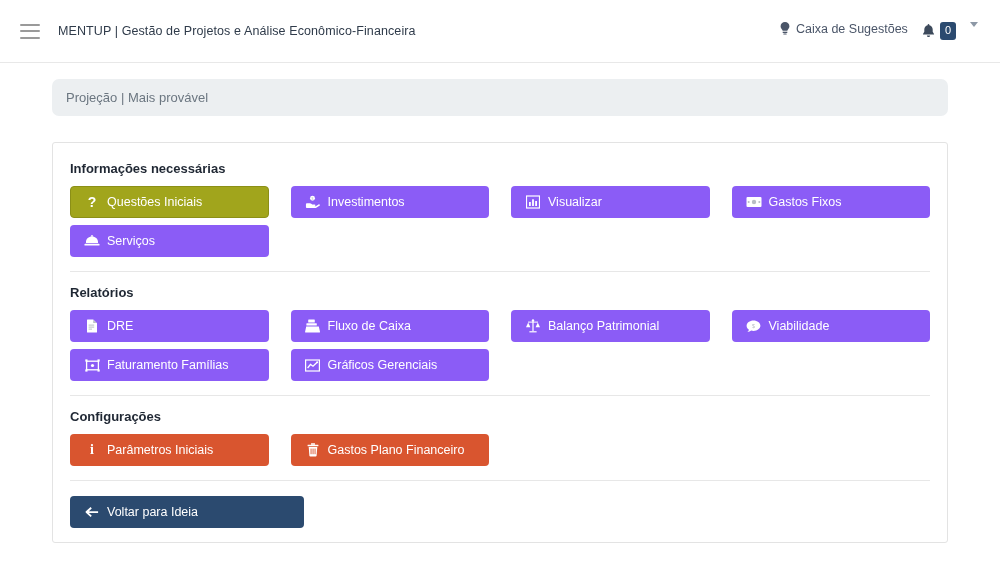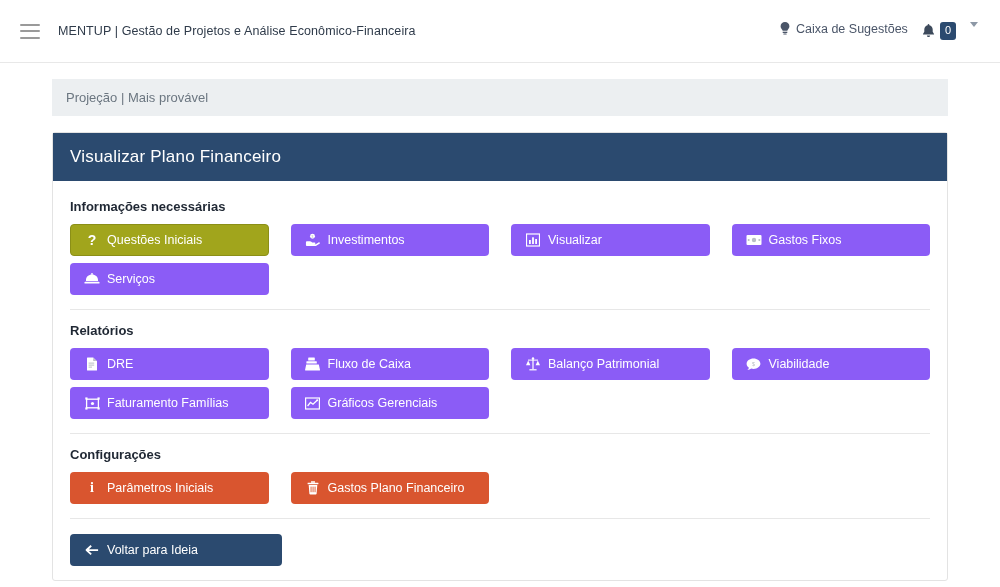--- a/index.html
+++ b/index.html
@@ -88,25 +88,25 @@
   .icon-svg { display: block; }
 
   
   .page {
     padding: 16px 52px 0 52px;
   }
 
   
   .breadcrumb {
     background: #eceff1;
-    border-radius: 0;
+    border-radius: 7px;
     padding: 11px 14px;
     font-size: 13px;
     color: #6b7680;
-    margin-bottom: 16px;
+    margin-bottom: 26px;
   }
 
   
   .card {
     border: 1px solid #e3e3e3;
     border-radius: 3px;
     background: #ffffff;
   }
   .card-header {
     background: #2b4a6f;
@@ -165,21 +165,21 @@
     text-align: left;
     padding-right: 14px;
   }
   .btn-grey   { background: #8b5cf6; }
   .btn-olive  { background: #a1a51c; border-color: #8b8f17; }
   .btn-orange { background: #d9552f; }
   .btn-navy   { background: #2b4a6f; }
 
   .btn-back-row { padding-top: 2px; }
   .btn-back {
-    width: 212px;
+    width: 234px;
   }
   .qmark {
     font-weight: bold;
     font-size: 14px;
     color: #ffffff;
     line-height: 1;
   }
   .imark {
     font-weight: bold;
     font-size: 14px;
@@ -223,21 +223,20 @@
 
     <div class="caret"></div>
   </div>
 </div>
 
 <div class="page">
 
   <div class="breadcrumb">Projeção | Mais provável</div>
 
   <div class="card">
-    <div class="card-header">Visualizar Plano Financeiro</div>
 
     <div class="card-body">
 
       <div>
         <div class="section-title">Informações necessárias</div>
         <div class="btn-grid">
           <div class="btn btn-olive">
             <span class="bicon">
                 <span class="qmark">?</span>
               </span>

